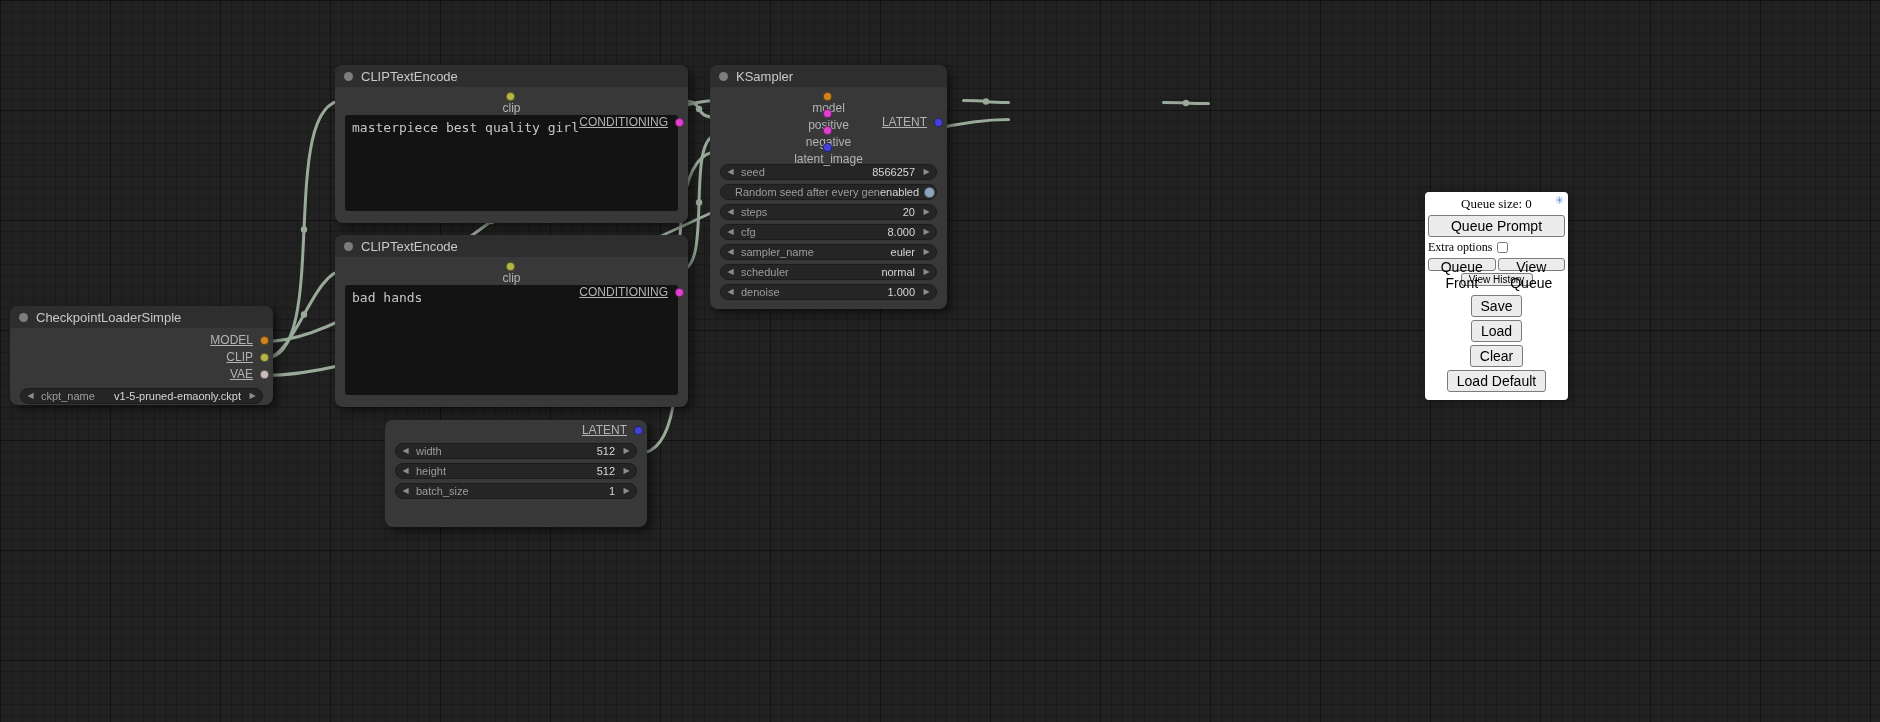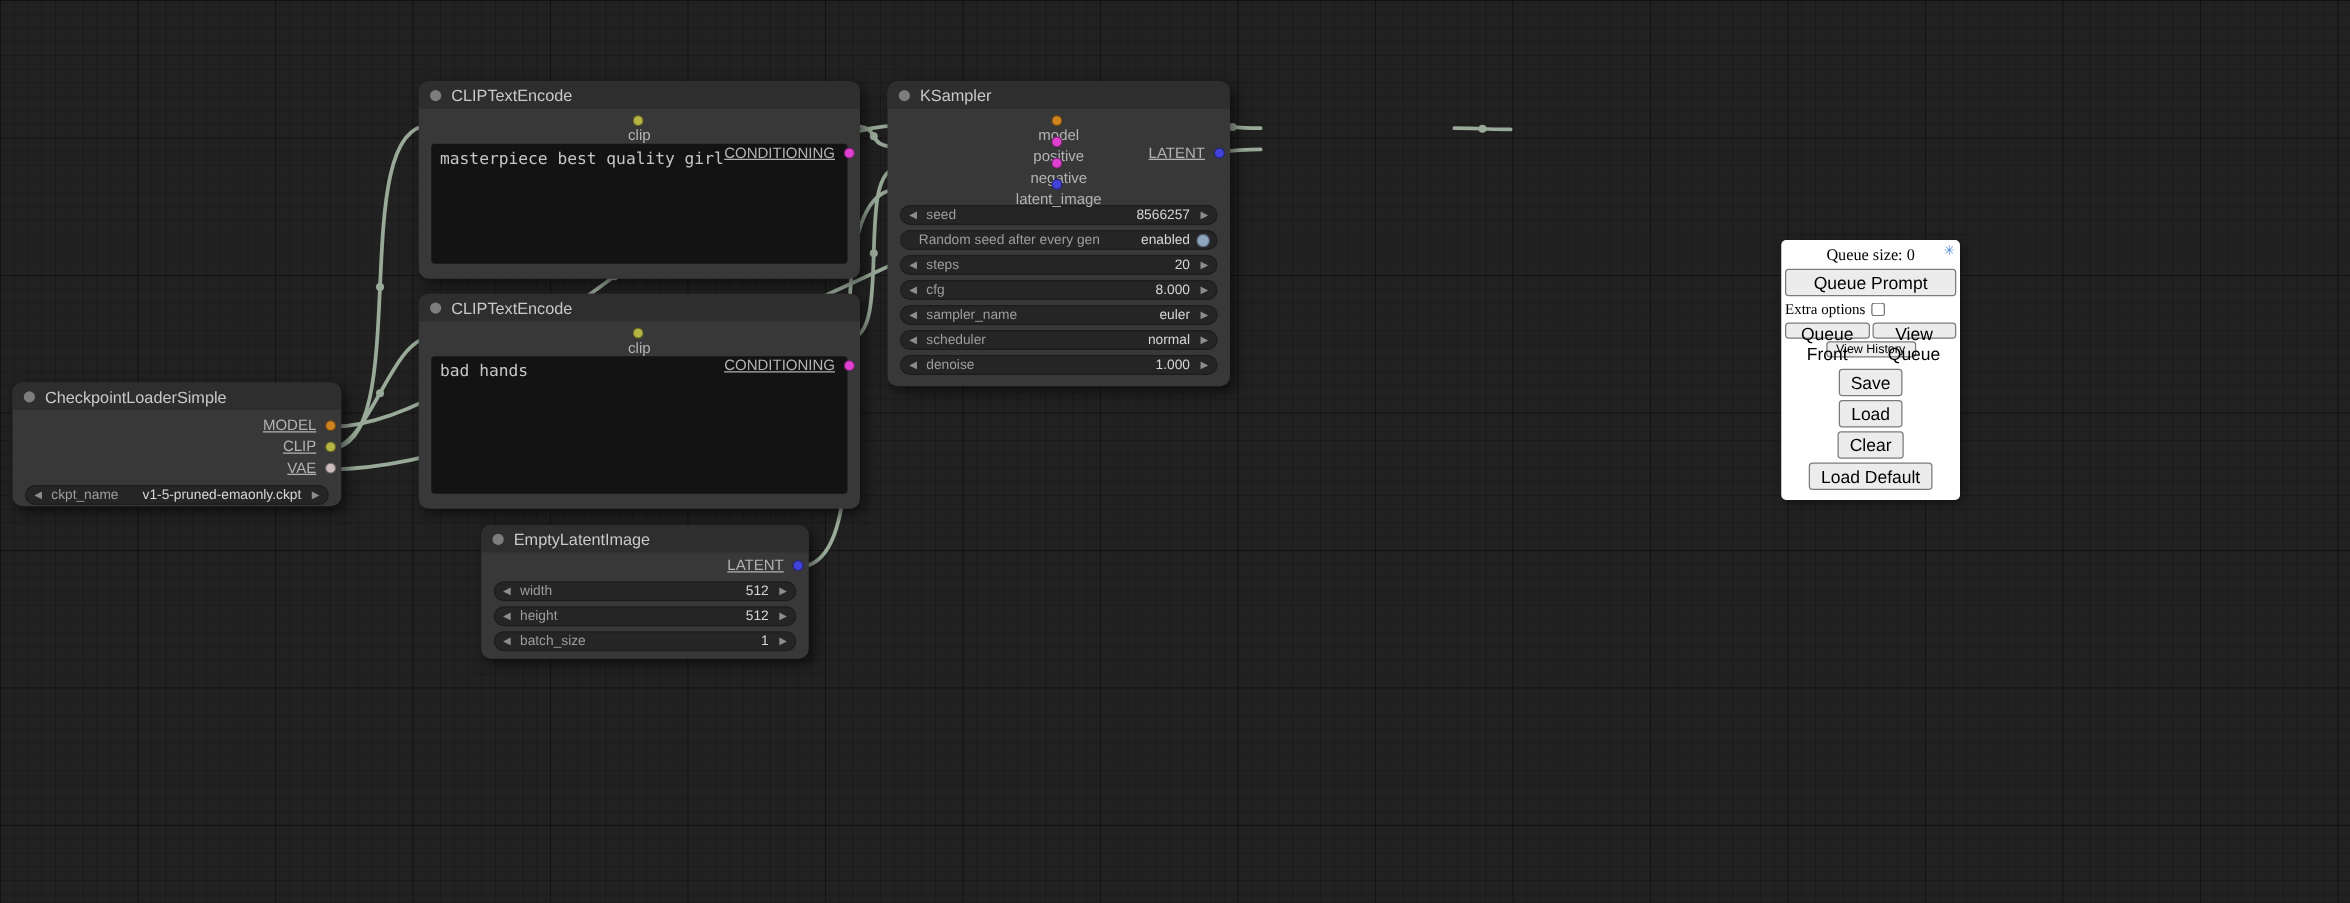--- a/index.html
+++ b/index.html
@@ -46,21 +46,21 @@
   .node-text{
     margin:6px 10px 0; background:#131313; border-radius:3px; padding:5px 7px;
     font-family:"DejaVu Sans Mono",monospace; font-size:13px; color:#c6c6c6;
     overflow:hidden; cursor:text;
   }
 
   
   #node-checkpoint { left:10px;  top:306px; width:263px; height:99px; }
   #node-clip-pos   { left:335px; top:65px;  width:353px; height:158px; }
   #node-clip-neg   { left:335px; top:235px; width:353px; height:172px; }
-  #node-ksampler   { left:710px; top:65px;  width:274px; height:244px; }
+  #node-ksampler   { left:710px; top:65px;  width:237px; height:244px; }
   #node-latent     { left:385px; top:420px; width:262px; height:107px; }
   #node-vaedecode  { left:1000px;top:67px;  width:172px; height:64px; }
   #node-saveimage  { left:1200px;top:68px;  width:175px; height:66px; }
   #ta-pos{ height:96px; }
   #ta-neg{ height:110px; }
 
   
   .menu{
     position:absolute; left:1425px; top:192px; width:143px;
     background:#ffffff; border-radius:4px; padding:3px 3px 8px;
@@ -239,24 +239,20 @@
     </div>
     <div class="widget">
       <span class="w-arrow">◀</span>
       <span class="w-label">denoise</span>
       <span class="w-value">1.000</span>
       <span class="w-arrow">▶</span>
     </div>
   </div>
 
   <div class="node" id="node-latent">
-    <div class="node-title">
-      <span class="title-dot"></span>
-      <span>EmptyLatentImage</span>
-    </div>
     <div class="slots" style="padding-top:3px;">
       <div class="slot-row">
         <div class="out-group">
           <span>LATENT</span>
           <span class="dot out-dot" style="background: rgb(66, 66, 216);"></span>
         </div>
       </div>
     </div>
     <div class="widget" style="margin-top:3px;">
       <span class="w-arrow">◀</span>

